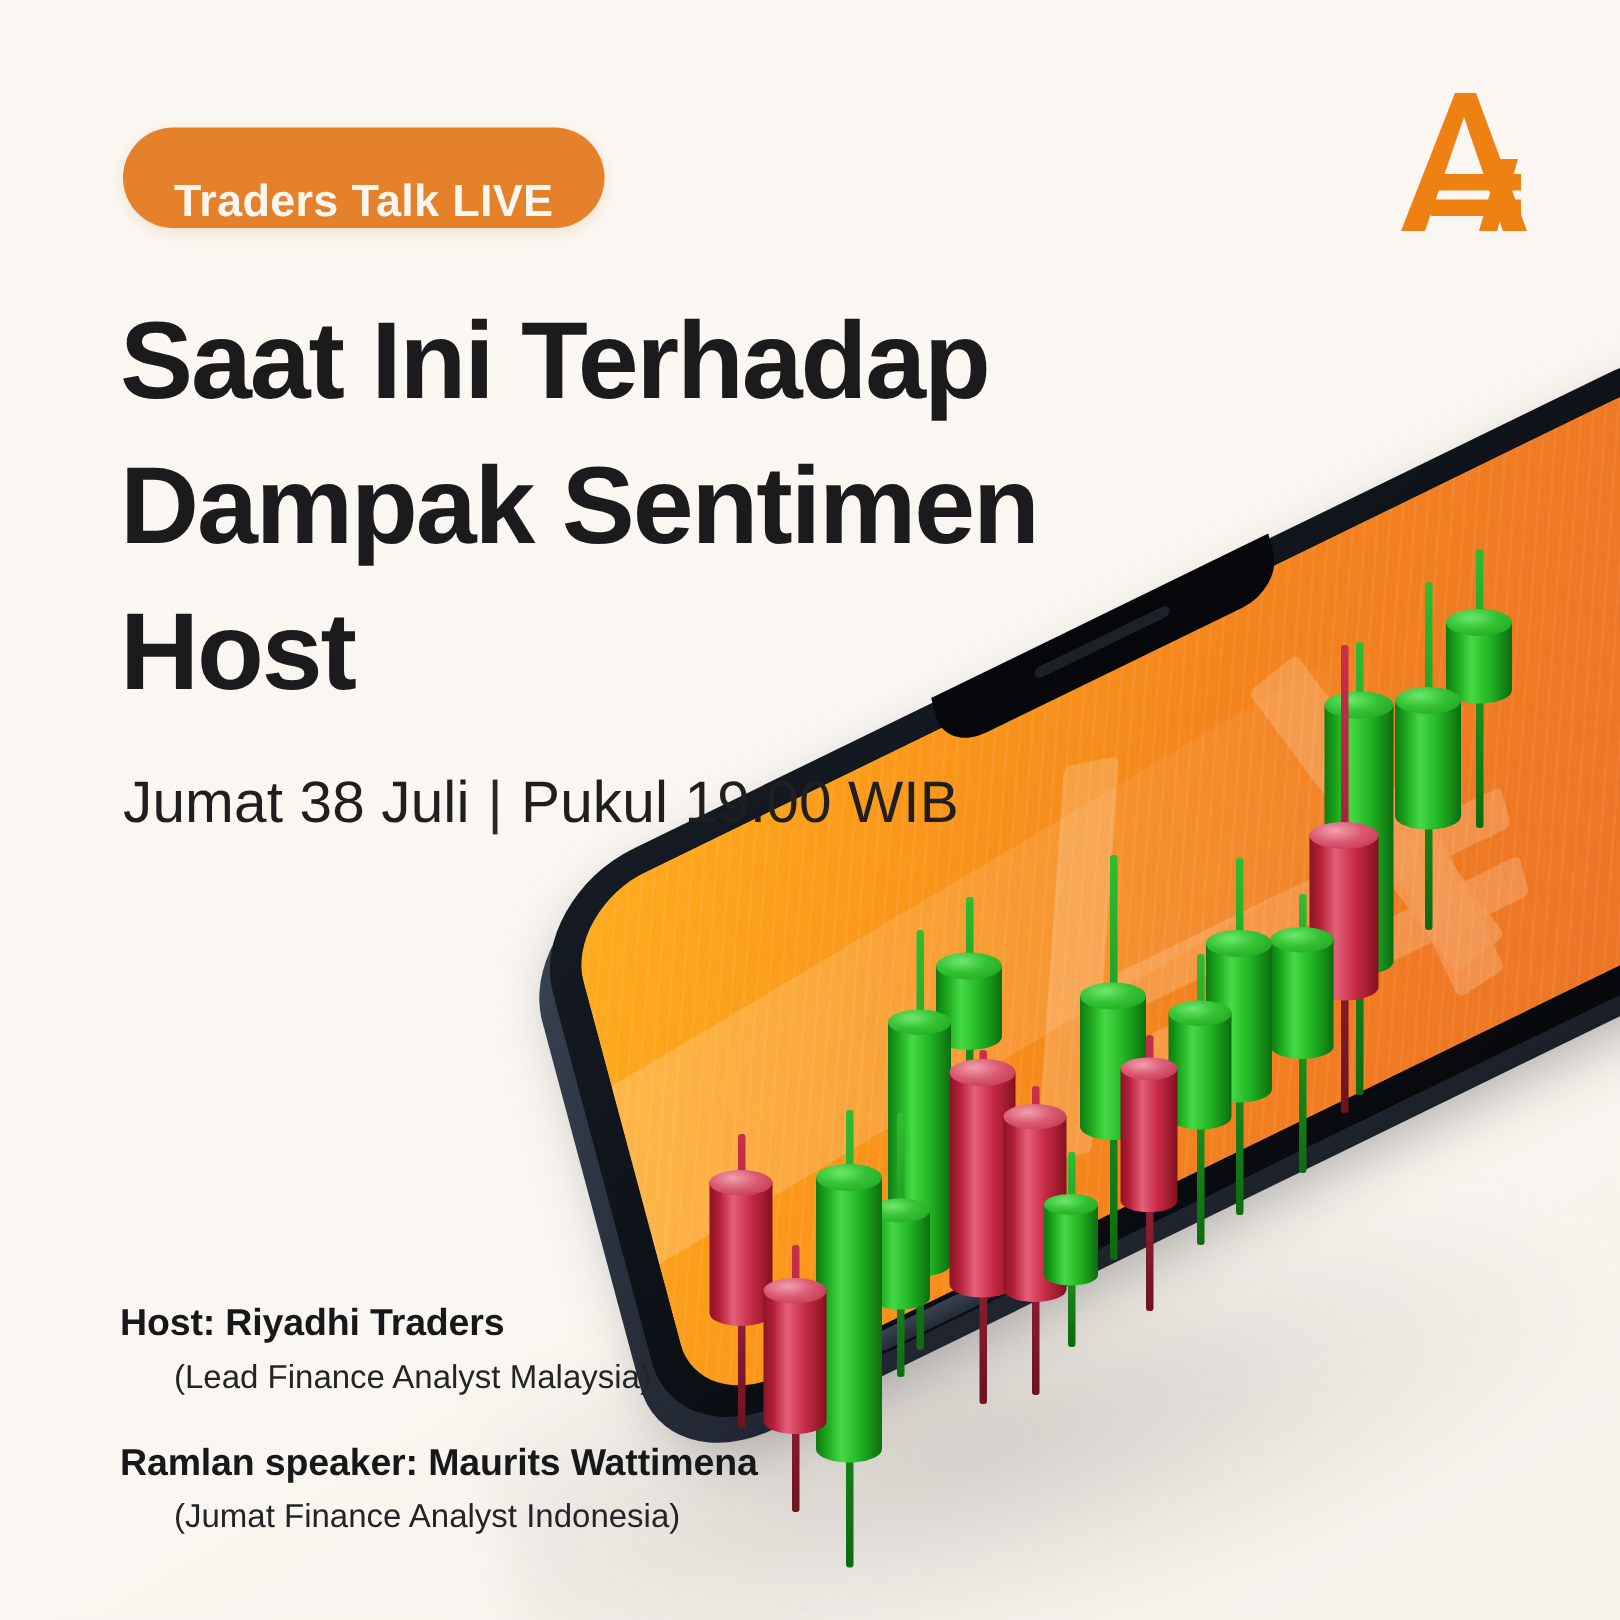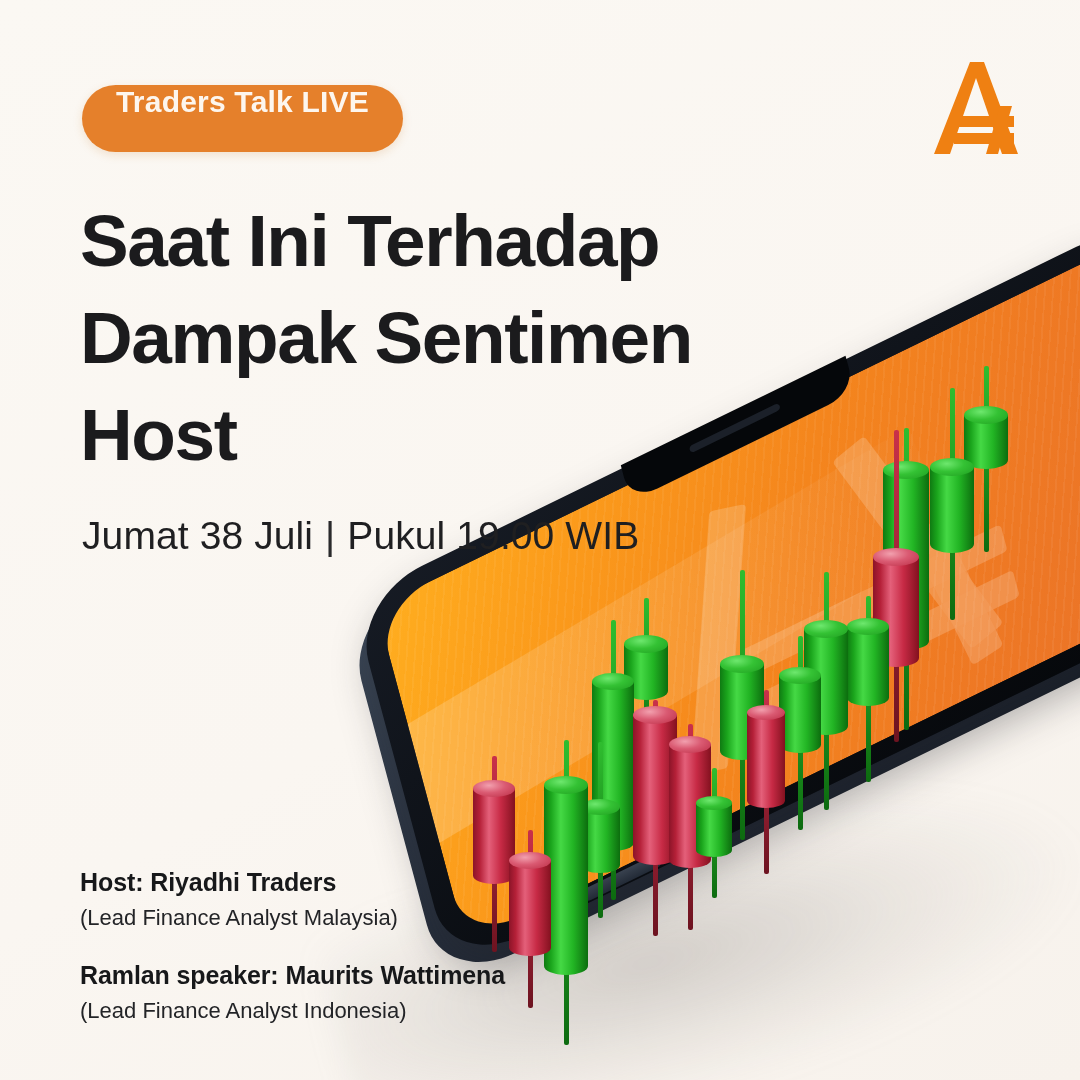--- a/index.html
+++ b/index.html
@@ -98,21 +98,21 @@
   .r .wick{background:linear-gradient(180deg,#c9304a,#6d1320);}
   .r .side{background:linear-gradient(90deg,#8c1428 0%,#b52038 16%,#e4607a 38%,#c72a45 66%,#83111f 100%);}
   .r .cap{background:radial-gradient(ellipse at 38% 32%,#f2a0ae 0%,#da5a72 45%,#bc2d45 100%);}
 
   
   .content{position:absolute;inset:0;z-index:3;}
 
   .badge{
     position:absolute;left:82px;top:85px;
     height:67px;padding:0 34px;
-    display:flex;align-items:flex-start;
+    display:flex;align-items:flex-end;
     background:#e5802b;border-radius:34px;
     box-shadow:0 3px 10px rgba(200,120,40,.18);
   }
   .badge span{
     color:#fdf6ee;font-size:30px;font-weight:bold;letter-spacing:.2px;
     white-space:nowrap;
   }
 
   .headline{
     position:absolute;left:80px;top:192px;width:760px;
@@ -131,20 +131,21 @@
 
   .credits{position:absolute;left:80px;top:866px;width:520px;}
   .credit-block{margin-bottom:26px;}
   .credit-name{
     color:#17181a;font-size:25px;font-weight:bold;line-height:1.35;
     letter-spacing:-.1px;
   }
   .credit-role{
     color:#232427;font-size:22px;font-weight:normal;line-height:1.38;
     margin-top:3px;
+    margin-left:36px;
   }
 
   
   .brand{position:absolute;right:58px;top:58px;width:92px;height:100px;z-index:4;}
 </style>
 </head>
 <body>
 
 <div id="poster">
 
@@ -317,21 +318,21 @@
       <span>Jumat 38 Juli</span><span class="sep">|</span><span>Pukul 19.00 WIB</span>
     </div>
 
     <div class="credits">
       <div class="credit-block">
         <div class="credit-name">Host: Riyadhi Traders</div>
         <div class="credit-role">(Lead Finance Analyst Malaysia)</div>
       </div>
       <div class="credit-block">
         <div class="credit-name">Ramlan speaker: Maurits Wattimena</div>
-        <div class="credit-role">(Lead Finance Analyst Indonesia)</div>
+        <div class="credit-role">(Jumat Finance Analyst Indonesia)</div>
       </div>
     </div>
   </div>
 
   <svg class="brand" viewBox="0 0 92 100">
     <g fill="#ef8012">
       <polygon points="40,4 54,4 88,96 72,96 46,20 20,96 4,96"></polygon>
       <rect x="24" y="58" width="60" height="11"></rect>
       <rect x="24" y="75" width="60" height="11"></rect>
       <polygon points="70,48 82,48 68,96 56,96"></polygon>

